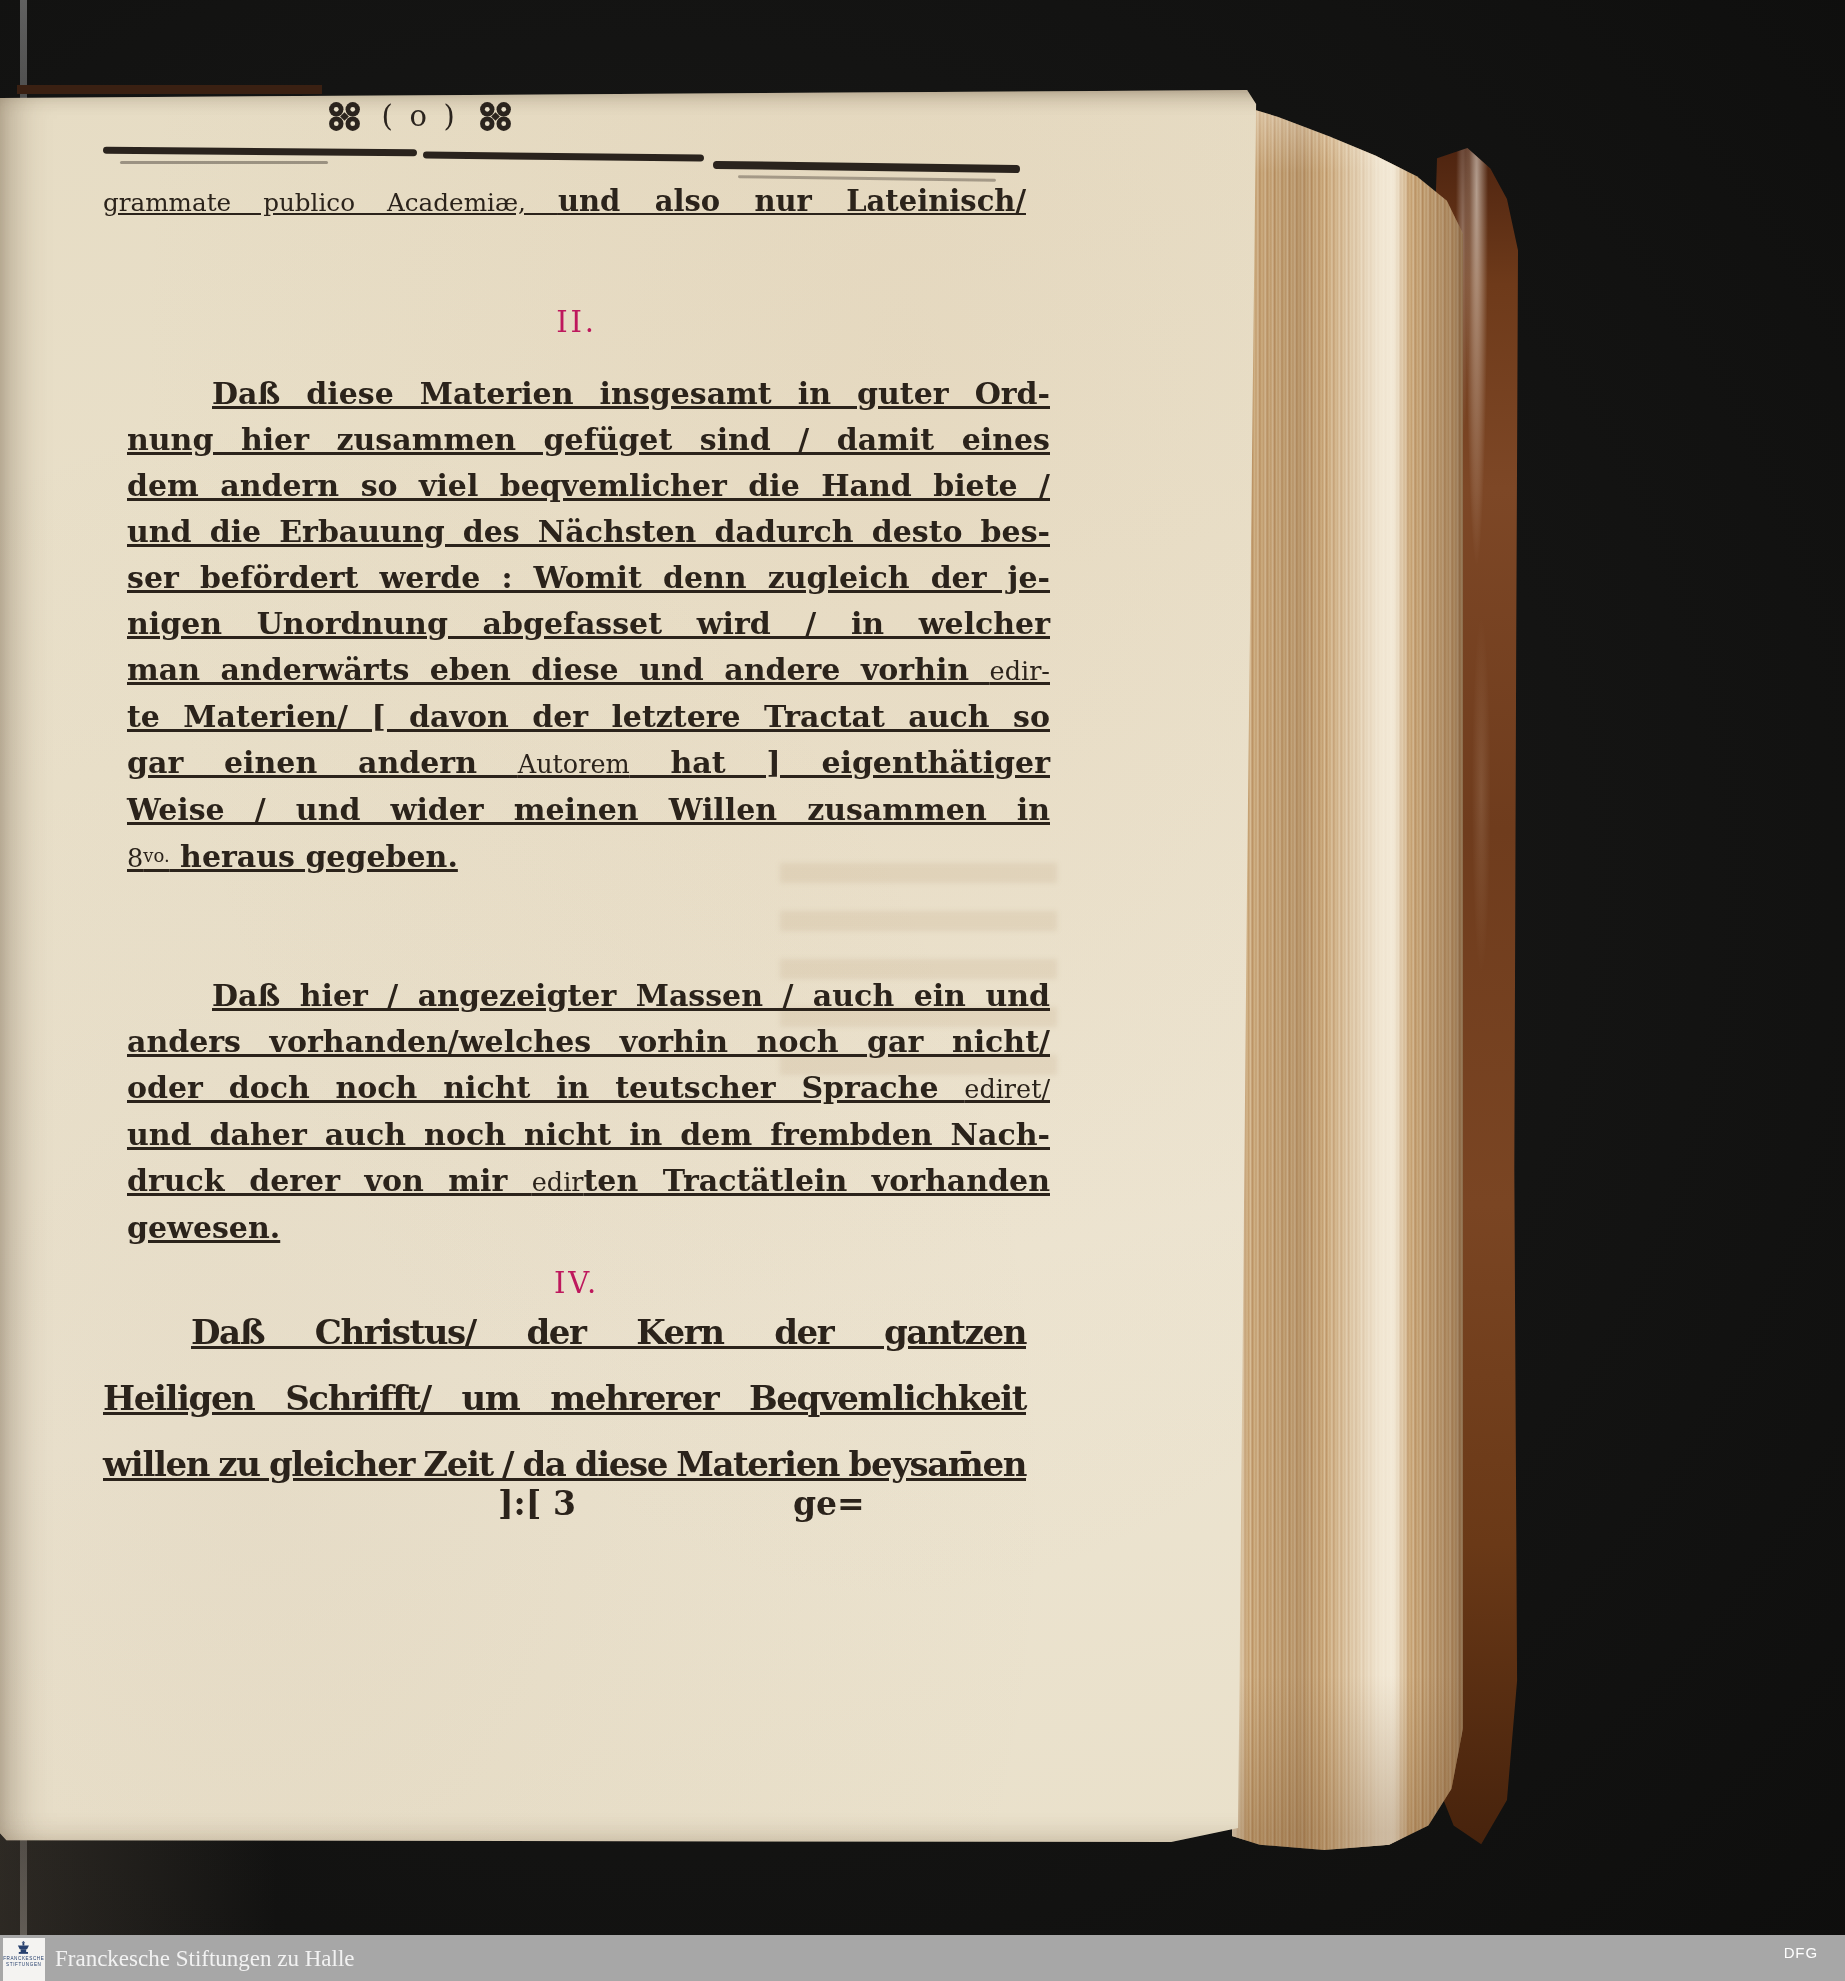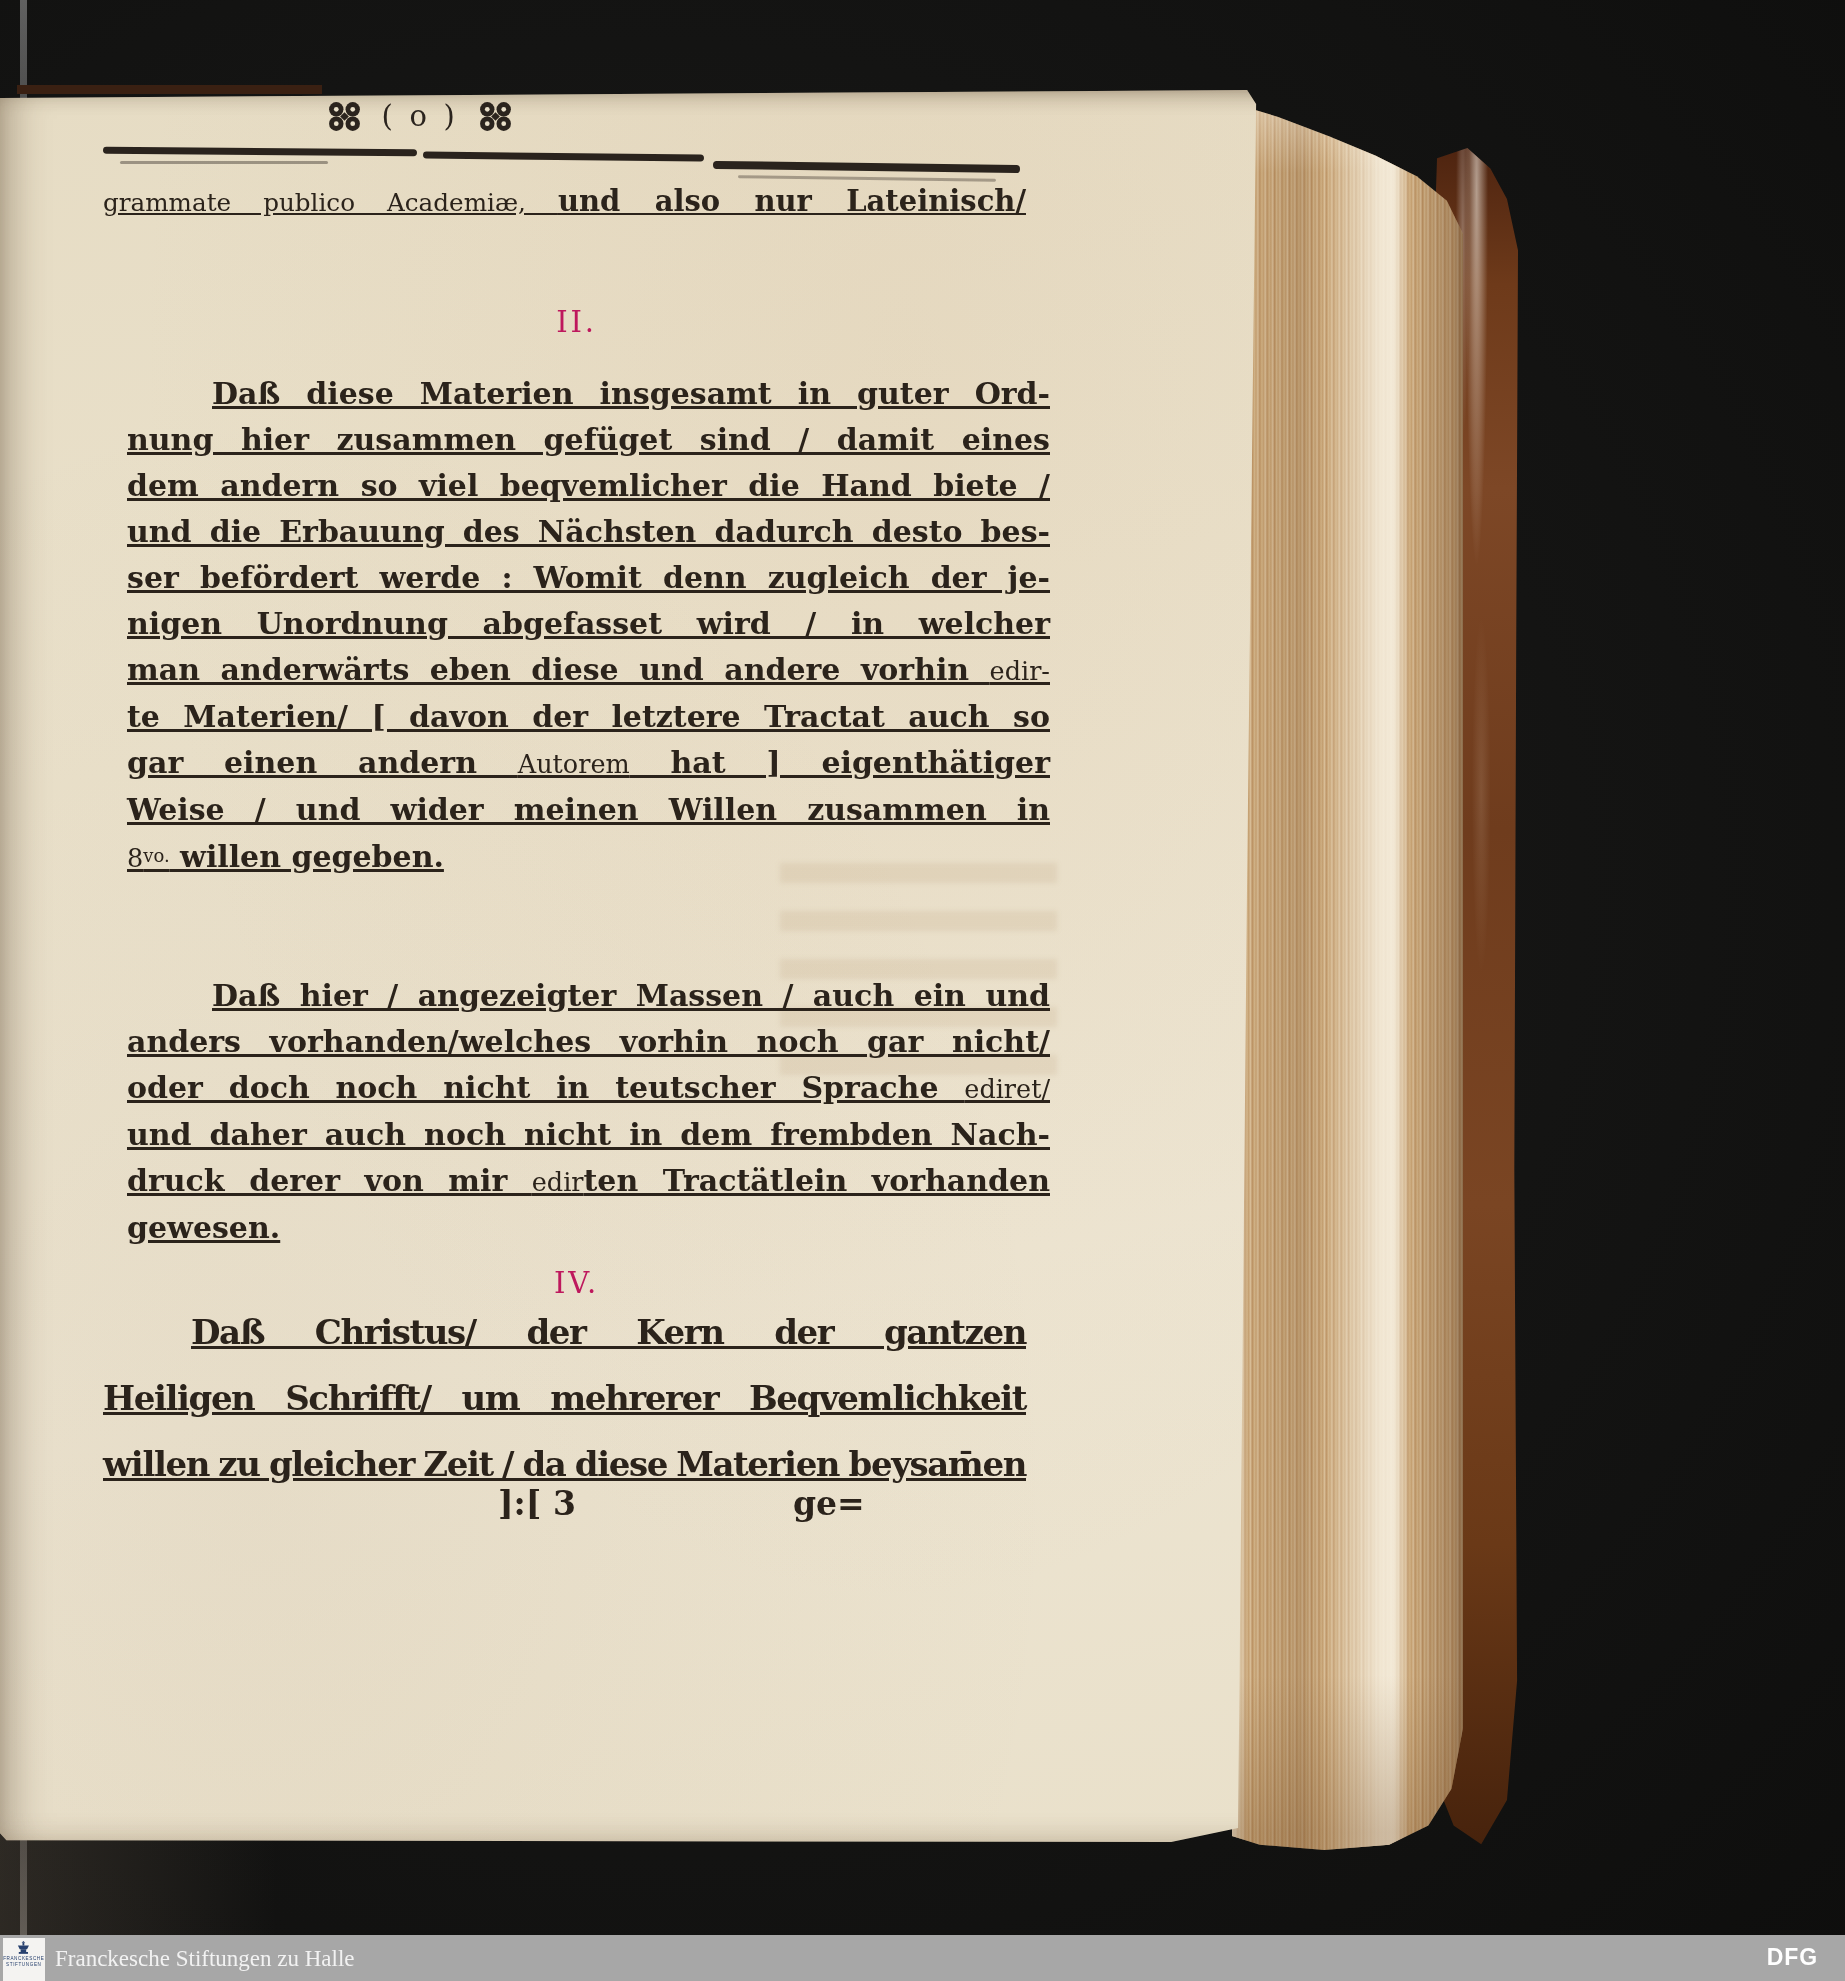--- a/index.html
+++ b/index.html
@@ -70,21 +70,21 @@
   .catchline{position:absolute;left:0;width:923px;height:55px;font-size:33px;font-weight:700;}
   .catchline .sig{position:absolute;left:395px;top:0;}
   .catchline .catch{position:absolute;left:690px;top:0;}
 
   
   #footer-bar{position:absolute;left:0;top:1935px;width:1846px;height:46px;background:#a7a7a7;z-index:10;}
   #inst-logo-box{position:absolute;left:2.8px;top:1938px;width:42px;height:43px;background:#f4f3f1;z-index:11;
     display:flex;flex-direction:column;align-items:center;justify-content:flex-start;padding-top:1.8px;box-sizing:border-box;}
   #inst-logo-box .logo-txt{font-family:"Liberation Sans",sans-serif;font-size:4.6px;letter-spacing:0.6px;color:#27406e;line-height:5.5px;text-align:center;}
   #inst-name{position:absolute;left:55px;top:1946px;font-family:"Liberation Serif",serif;font-size:23px;color:#f2f2f2;z-index:11;}
-  #dfg-logo{position:absolute;right:28px;top:1944px;font-family:"Liberation Sans",sans-serif;font-weight:700;font-size:23px;letter-spacing:0.9px;color:#fff;z-index:11;}
+  #dfg-logo{position:absolute;right:28px;top:1944px;font-family:"Liberation Sans",sans-serif;font-weight:400;font-size:15px;letter-spacing:0.9px;color:#fff;z-index:11;}
 </style>
 </head>
 <body>
 
 <div id="glass-edge"></div>
 <div id="floor-glow"></div>
 <div id="page-top-sliver"></div>
 
 <div id="leather-cover"></div>
 <div id="fore-edge"></div>
@@ -139,21 +139,21 @@
       <div class="line" style="text-indent: 85px;"><span class="seg-fraktur">Daß diese Materien insgesamt in guter Ord-</span></div>
       <div class="line"><span class="seg-fraktur">nung hier zusammen gefüget sind / damit eines</span></div>
       <div class="line"><span class="seg-fraktur">dem andern so viel beqvemlicher die Hand biete /</span></div>
       <div class="line"><span class="seg-fraktur">und die Erbauung des Nächsten dadurch desto bes-</span></div>
       <div class="line"><span class="seg-fraktur">ser befördert werde : Womit denn zugleich der je-</span></div>
       <div class="line"><span class="seg-fraktur">nigen Unordnung abgefasset wird / in welcher</span></div>
       <div class="line"><span class="seg-fraktur">man anderwärts eben diese und andere vorhin </span><span class="seg-antiqua">edir-</span></div>
       <div class="line"><span class="seg-fraktur">te Materien/ [ davon der letztere Tractat auch so</span></div>
       <div class="line"><span class="seg-fraktur">gar einen andern </span><span class="seg-antiqua">Autorem</span><span class="seg-fraktur"> hat ] eigenthätiger</span></div>
       <div class="line"><span class="seg-fraktur">Weise / und wider meinen Willen zusammen in</span></div>
-      <div class="line no-just"><span class="seg-antiqua">8</span><span class="seg-antiqua-sup">vo.</span><span class="seg-fraktur"> willen gegeben.</span></div>
+      <div class="line no-just"><span class="seg-antiqua">8</span><span class="seg-antiqua-sup">vo.</span><span class="seg-fraktur"> heraus gegeben.</span></div>
     </div>
     <div class="para para-body" style="top: 973px;">
       <div class="line" style="text-indent: 85px;"><span class="seg-fraktur">Daß hier / angezeigter Massen / auch ein und</span></div>
       <div class="line"><span class="seg-fraktur">anders vorhanden/welches vorhin noch gar nicht/</span></div>
       <div class="line"><span class="seg-fraktur">oder doch noch nicht in teutscher Sprache </span><span class="seg-antiqua">ediret/</span></div>
       <div class="line"><span class="seg-fraktur">und daher auch noch nicht in dem frembden Nach-</span></div>
       <div class="line"><span class="seg-fraktur">druck derer von mir </span><span class="seg-antiqua">edir</span><span class="seg-fraktur">ten Tractätlein vorhanden</span></div>
       <div class="line no-just"><span class="seg-fraktur">gewesen.</span></div>
     </div>
     <div class="heading" style="top: 1266px; text-align: center;">IV.</div>

